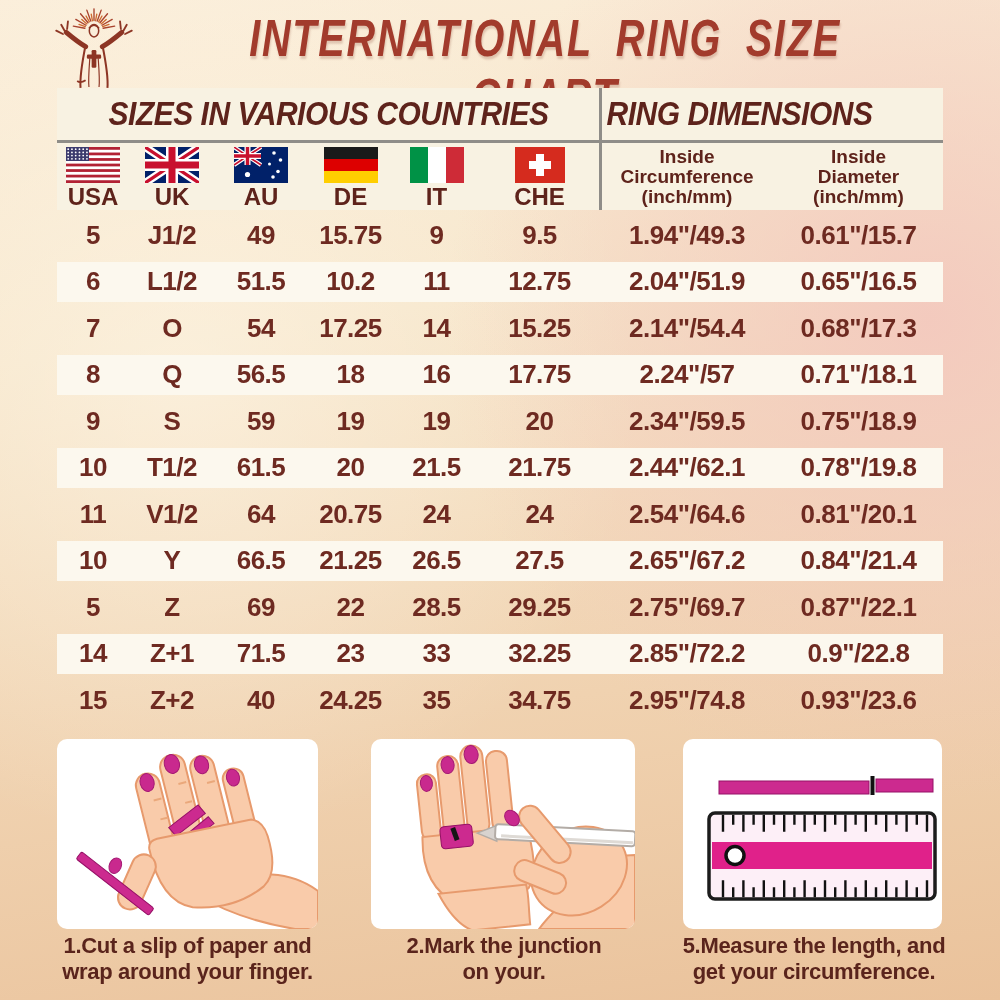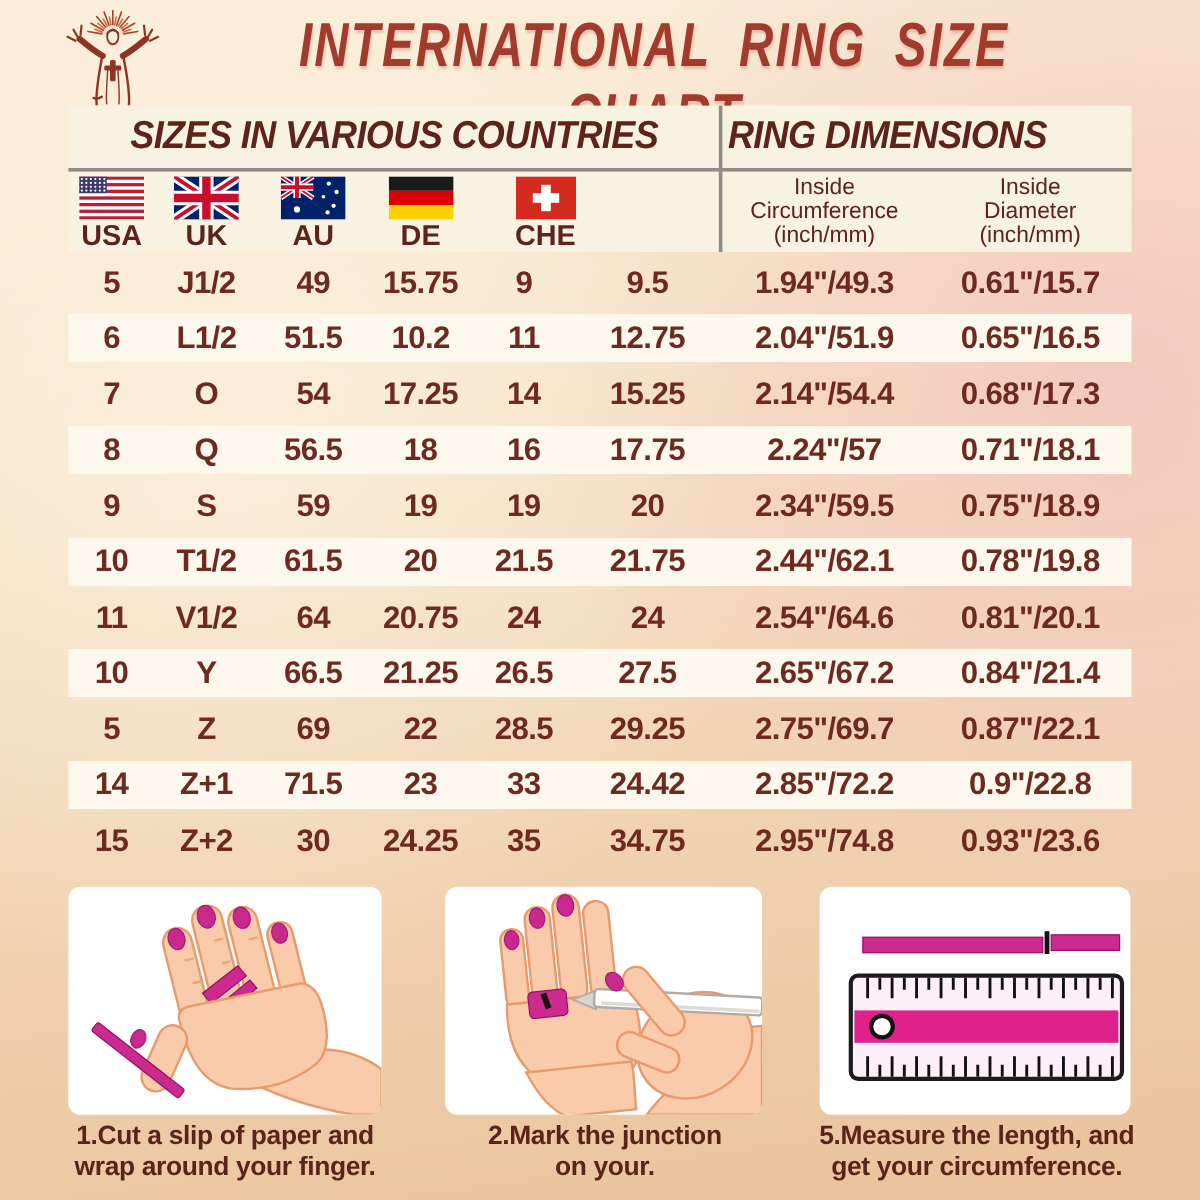--- a/index.html
+++ b/index.html
@@ -27,21 +27,21 @@
   .sect-right{width:279px;}
   .hline{position:absolute;left:0;top:52px;width:100%;height:3px;background:#8f8d88;}
   .vline{position:absolute;left:542px;top:0;width:3px;height:122px;background:#8f8d88;}
   .sub-row{position:absolute;left:0;top:55px;width:100%;height:67px;display:flex;}
   .countries{display:flex;width:545px;}
   .ccell{display:flex;flex-direction:column;align-items:center;justify-content:flex-start;padding-top:4px;}
   .ccell svg{display:block;}
   .clabel{font-size:24px;font-weight:700;color:#5e231b;line-height:26px;margin-top:1px;}
   .dims{display:flex;}
   .dimcell{display:flex;flex-direction:column;align-items:center;justify-content:center;
-    font-size:19px;font-weight:400;color:#5e231b;line-height:20px;}
+    font-size:19px;font-weight:700;color:#5e231b;line-height:20px;}
   
   .col0{width:72px}.col1{width:86px}.col2{width:92px}.col3{width:87px}
   .col4{width:85px}.col5{width:121px}.col6{width:174px}.col7{width:169px}
   .tbody{position:absolute;left:57px;top:212px;width:886px;}
   .trow{display:flex;height:46.5px;box-sizing:border-box;padding:3px 0;}
   .trow.alt{background:#fcf8ee;background-clip:content-box;}
   .tcell{display:flex;align-items:center;justify-content:center;
     font-size:26px;font-weight:700;color:#6e2a21;letter-spacing:-.5px;}
   
   .card{position:absolute;top:739px;height:190px;background:#ffffff;border-radius:10px;overflow:hidden;}
@@ -191,20 +191,28 @@
 
         <div class="ccell col3">
           <svg width="54" height="36" viewBox="0 0 54 36">
             <rect width="54" height="12" fill="#1a1a1a"></rect>
             <rect y="12" width="54" height="12" fill="#dd0000"></rect>
             <rect y="24" width="54" height="12" fill="#ffce00"></rect>
           </svg>
           <span class="clabel">DE</span>
         </div>
 
+        <div class="ccell col4">
+          <svg width="54" height="36" viewBox="0 0 54 36">
+            <rect width="18" height="36" fill="#009246"></rect>
+            <rect x="18" width="18" height="36" fill="#ffffff"></rect>
+            <rect x="36" width="18" height="36" fill="#ce2b37"></rect>
+          </svg>
+          <span class="clabel">IT</span>
+        </div>
 
         <div class="ccell col5">
           <svg width="50" height="36" viewBox="0 0 50 36">
             <rect width="50" height="36" fill="#d52b1e"></rect>
             <rect x="21" y="7" width="8" height="22" fill="#ffffff"></rect>
             <rect x="14" y="14" width="22" height="8" fill="#ffffff"></rect>
           </svg>
           <span class="clabel">CHE</span>
         </div>
 
@@ -314,28 +322,28 @@
         <div class="tcell col5">29.25</div>
         <div class="tcell col6">2.75"/69.7</div>
         <div class="tcell col7">0.87"/22.1</div>
       </div>
       <div class="trow alt">
         <div class="tcell col0">14</div>
         <div class="tcell col1">Z+1</div>
         <div class="tcell col2">71.5</div>
         <div class="tcell col3">23</div>
         <div class="tcell col4">33</div>
-        <div class="tcell col5">24.42</div>
+        <div class="tcell col5">32.25</div>
         <div class="tcell col6">2.85"/72.2</div>
         <div class="tcell col7">0.9"/22.8</div>
       </div>
       <div class="trow">
         <div class="tcell col0">15</div>
         <div class="tcell col1">Z+2</div>
-        <div class="tcell col2">30</div>
+        <div class="tcell col2">40</div>
         <div class="tcell col3">24.25</div>
         <div class="tcell col4">35</div>
         <div class="tcell col5">34.75</div>
         <div class="tcell col6">2.95"/74.8</div>
         <div class="tcell col7">0.93"/23.6</div>
       </div>
     </section>
 
   <div class="card card1">
     <svg viewBox="0 0 261 190">

